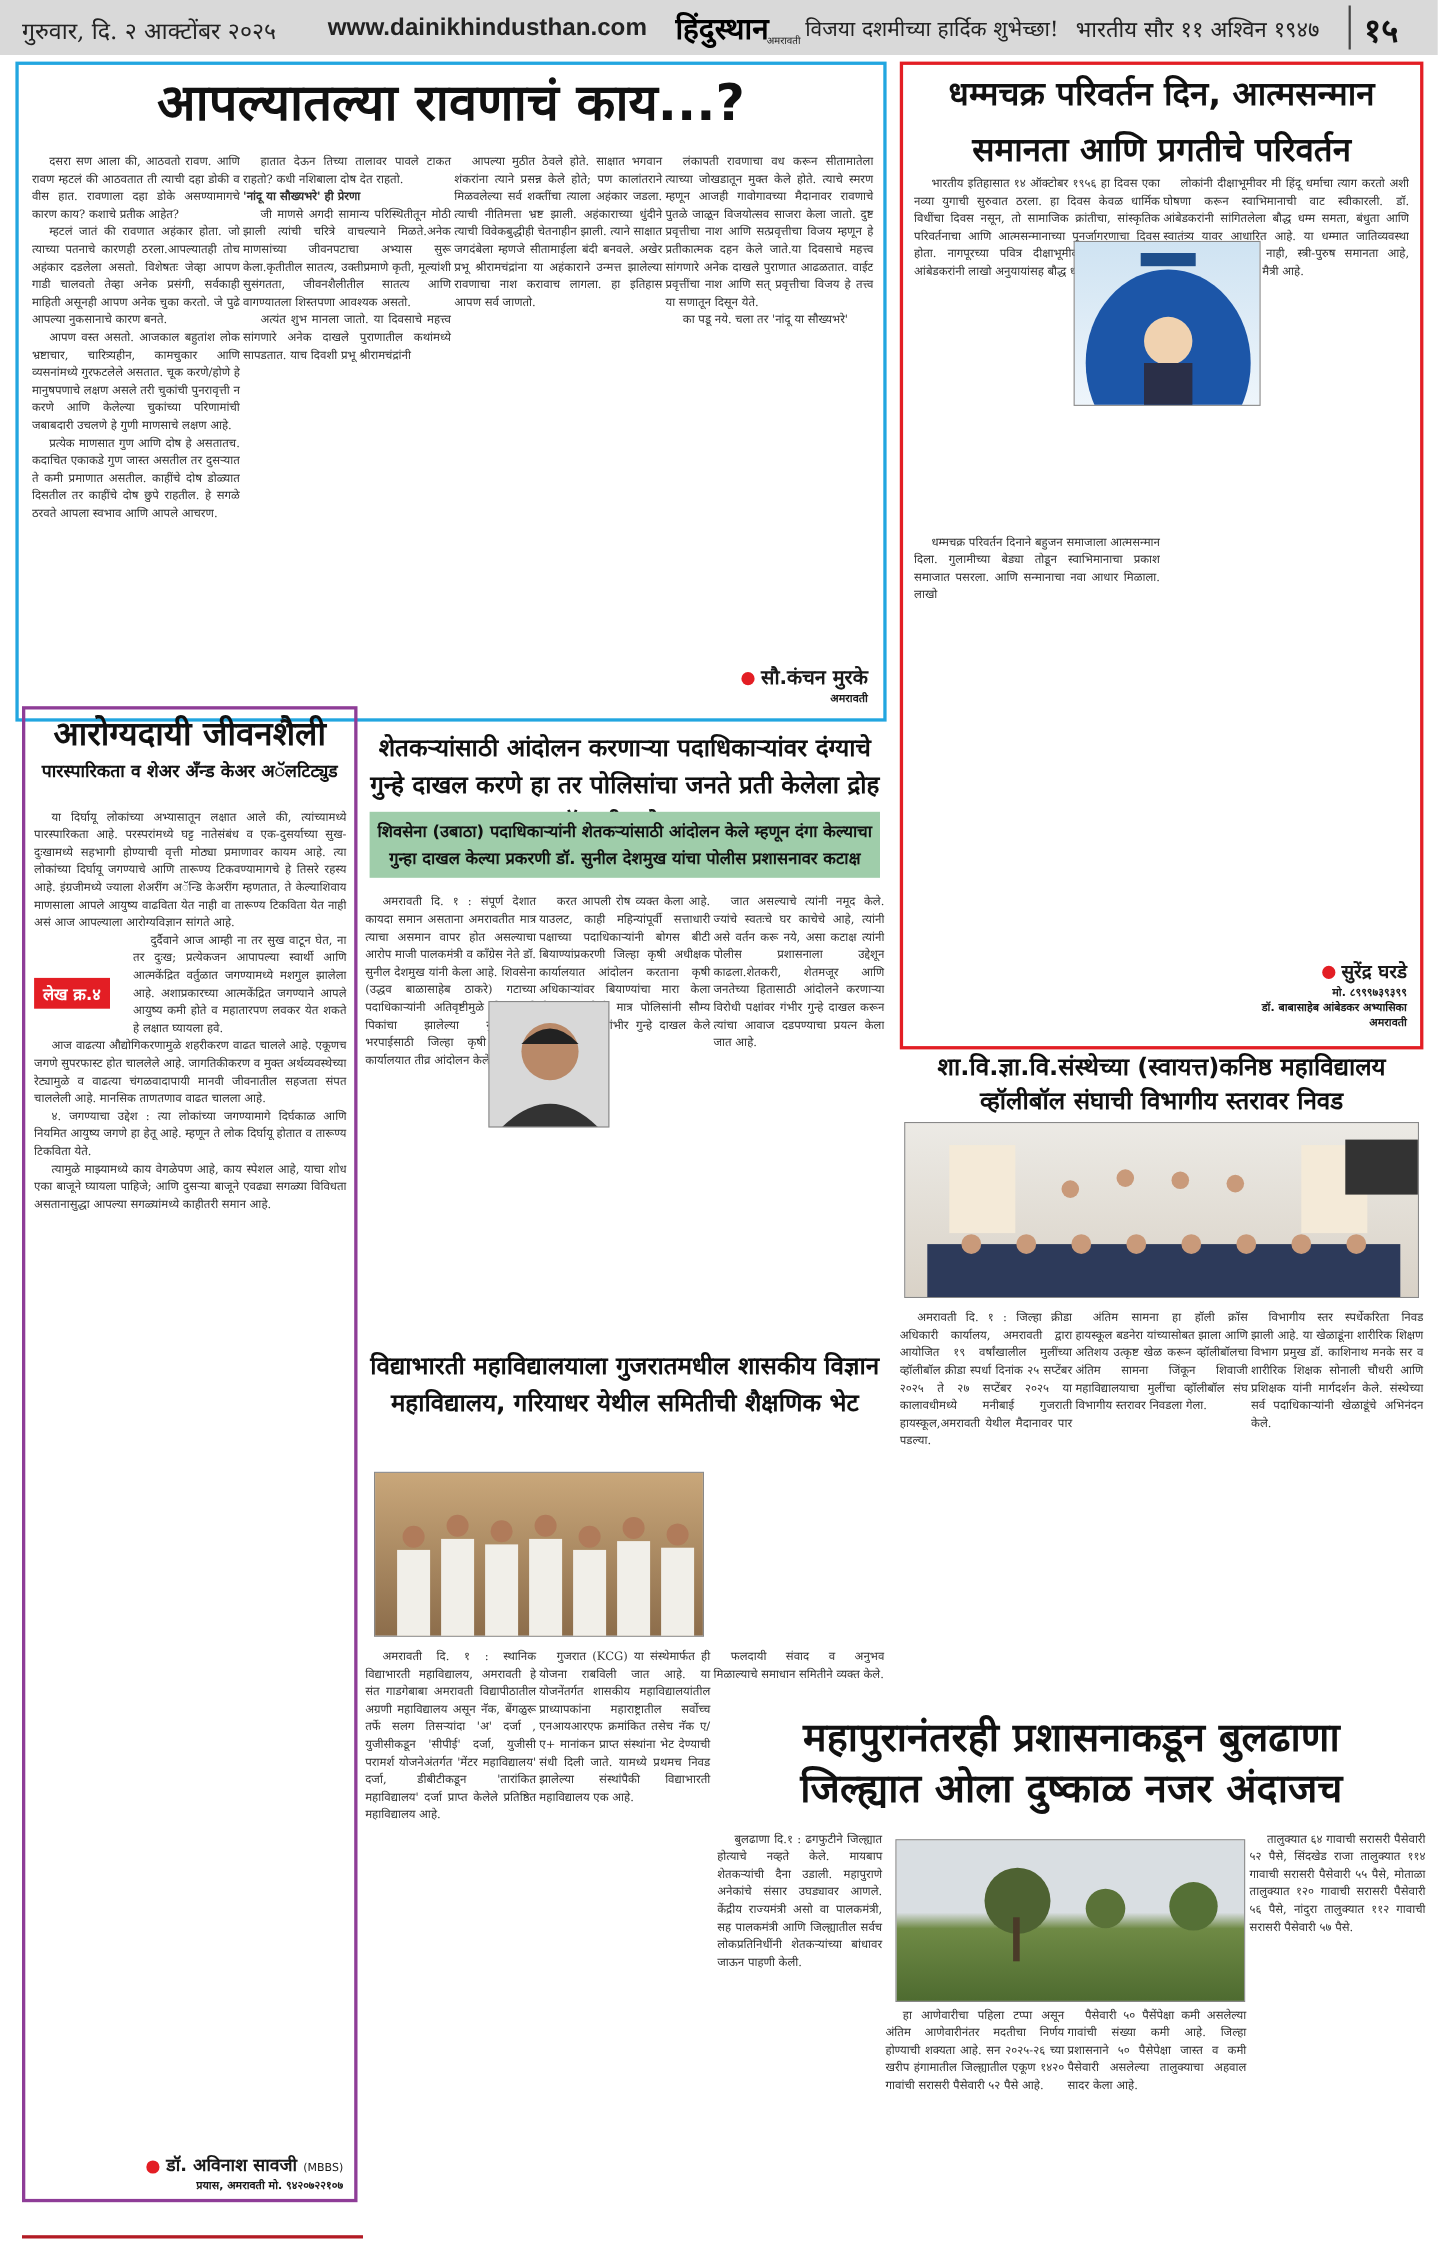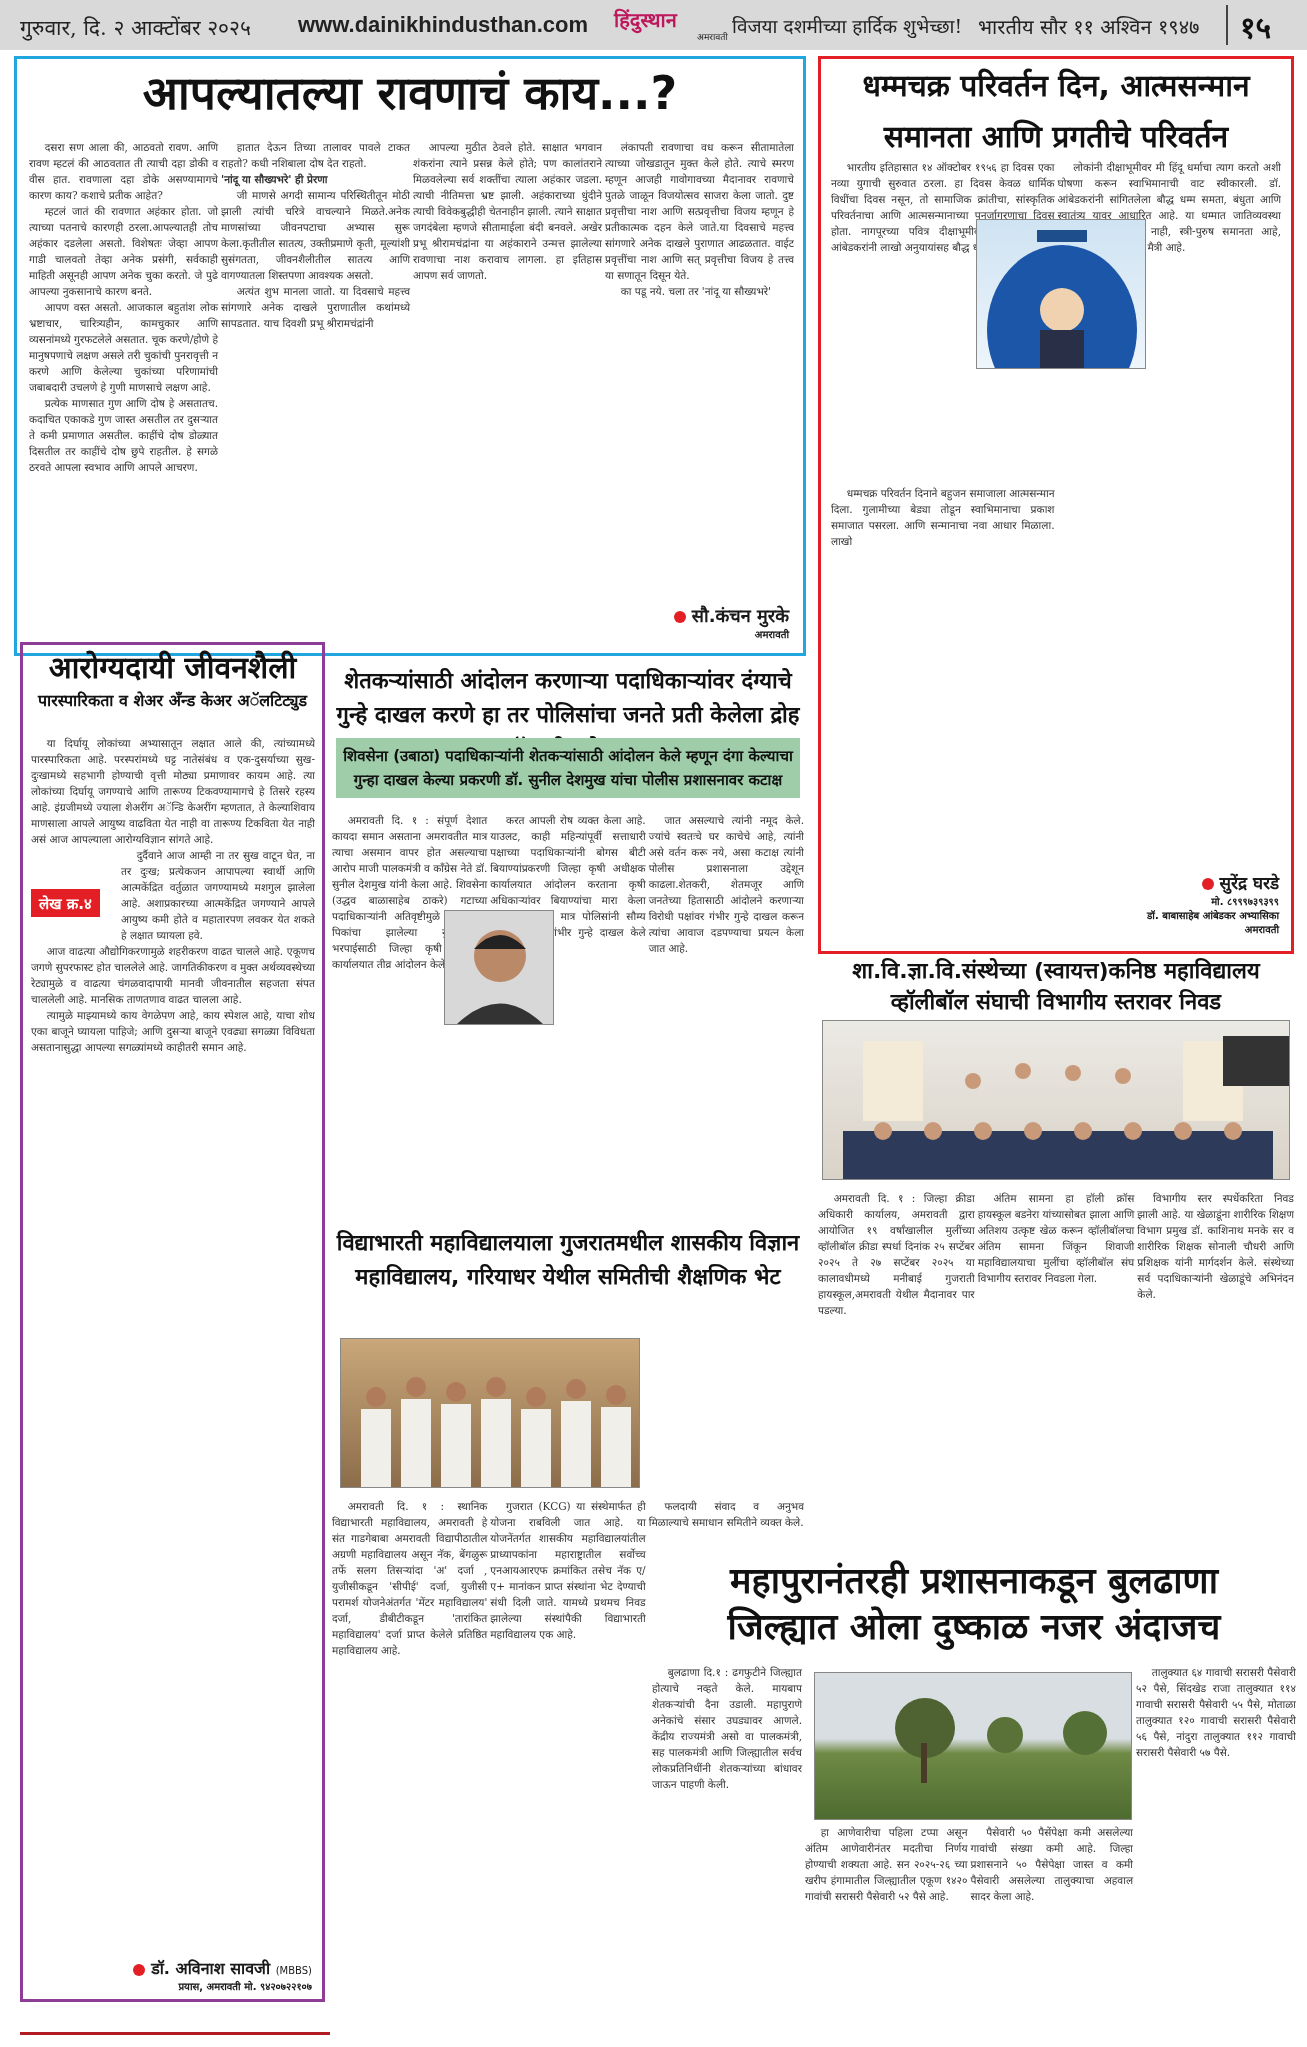--- a/index.html
+++ b/index.html
@@ -1,21 +1,21 @@
 <!DOCTYPE html>
 <html><head>
 <meta charset="utf-8">
 <style>
 *{box-sizing:border-box;margin:0;padding:0}
 body{width:1307px;height:2047px;background:#fff;font-family:"DejaVu Sans",sans-serif;color:#1a1a1a;overflow:hidden;position:relative}
 .abs{position:absolute}
 .masthead{left:0;top:0;width:1307px;height:50px;background:#d9d9d9;display:flex;align-items:center;font-family:"DejaVu Serif",serif}
 .mh-date{position:absolute;left:20px;top:13px;font-size:21px;color:#222}
 .mh-url{position:absolute;left:298px;top:12px;font-size:22px;font-weight:bold;font-family:"Liberation Sans",sans-serif;color:#222}
-.mh-logo{position:absolute;left:614px;top:6px;font-size:20px;font-weight:bold;color:#be185d}
+.mh-logo{position:absolute;left:614px;top:6px;font-size:27px;font-weight:bold;color:#000000}
 .mh-city{position:absolute;left:697px;top:30px;font-size:9px;color:#222}
 .mh-greet{position:absolute;left:732px;top:13px;font-size:19px;color:#222}
 .mh-cal{position:absolute;left:978px;top:13px;font-size:20px;color:#222}
 .mh-sep{position:absolute;left:1226px;top:5px;width:2px;height:40px;background:#444}
 .mh-page{position:absolute;left:1240px;top:6px;font-size:30px;font-weight:bold;color:#111}
 .box{position:absolute;border:3px solid}
 .blue{border-color:#22a6e0}
 .red{border-color:#e31e24}
 .purple{border-color:#8e3d97}
 .hl{font-family:"DejaVu Sans",sans-serif;font-weight:bold;text-align:center;color:#111;line-height:1.15}
@@ -103,20 +103,21 @@
 </div>
 
 <div class="box purple" style="left:20px;top:642px;width:305px;height:1360px">
   <div class="hl" style="font-size:30px;margin-top:6px">आरोग्यदायी जीवनशैली</div>
   <div class="hl" style="font-size:16px;margin-top:6px">पारस्पारिकता व शेअर अँन्ड केअर अॅलटिट्युड</div>
   <div class="cols" style="left:8px;top:90px;width:284px;height:1200px;grid-template-columns:1fr">
     <div>
       <p>या दिर्घायू लोकांच्या अभ्यासातून लक्षात आले की, त्यांच्यामध्ये पारस्पारिकता आहे. परस्परांमध्ये घट्ट नातेसंबंध व एक-दुसर्याच्या सुख-दुःखामध्ये सहभागी होण्याची वृत्ती मोठ्या प्रमाणावर कायम आहे. त्या लोकांच्या दिर्घायू जगण्याचे आणि तारूण्य टिकवण्यामागचे हे तिसरे रहस्य आहे. इंग्रजीमध्ये ज्याला शेअरींग अॅन्डि केअरींग म्हणतात, ते केल्याशिवाय माणसाला आपले आयुष्य वाढविता येत नाही वा तारूण्य टिकविता येत नाही असं आज आपल्याला आरोग्यविज्ञान सांगते आहे.</p>
       <p style="padding-left:90px">दुर्दैवाने आज आम्ही ना तर सुख वाटून घेत, ना तर दुःख; प्रत्येकजन आपापल्या स्वार्थी आणि आत्मकेंद्रित वर्तुळात जगण्यामध्ये मशगुल झालेला आहे. अशाप्रकारच्या आत्मकेंद्रित जगण्याने आपले आयुष्य कमी होते व महातारपण लवकर येत शकते हे लक्षात घ्यायला हवे.</p>
       <p>आज वाढत्या औद्योगिकरणामुळे शहरीकरण वाढत चालले आहे. एकूणच जगणे सुपरफास्ट होत चाललेले आहे. जागतिकीकरण व मुक्त अर्थव्यवस्थेच्या रेट्यामुळे व वाढत्या चंगळवादापायी मानवी जीवनातील सहजता संपत चाललेली आहे. मानसिक ताणतणाव वाढत चालला आहे.</p>
+      <p>४. जगण्याचा उद्देश : त्या लोकांच्या जगण्यामागे दिर्घकाळ आणि नियमित आयुष्य जगणे हा हेतू आहे. म्हणून ते लोक दिर्घायू होतात व तारूण्य टिकविता येते.</p>
       <p>त्यामुळे माझ्यामध्ये काय वेगळेपण आहे, काय स्पेशल आहे, याचा शोध एका बाजूने घ्यायला पाहिजे; आणि दुसऱ्या बाजूने एवढ्या सगळ्या विविधता असतानासुद्धा आपल्या सगळ्यांमध्ये काहीतरी समान आहे.</p>
     </div>
   </div>
   <div class="tag" style="left:8px;top:244px">लेख क्र.४</div>
   <div class="abs" style="right:10px;bottom:6px;text-align:right">
     <div class="byline" style="font-size:16px"><span class="dot"></span><span>डॉ. अविनाश सावजी</span> <span style="font-size:10px;font-weight:normal">(MBBS)</span></div>
     <div class="small">प्रयास, अमरावती मो. ९४२०७२२१०७</div>
   </div>
 </div>
 <div class="rule" style="left:20px;top:2032px;width:310px;height:3px"></div>

